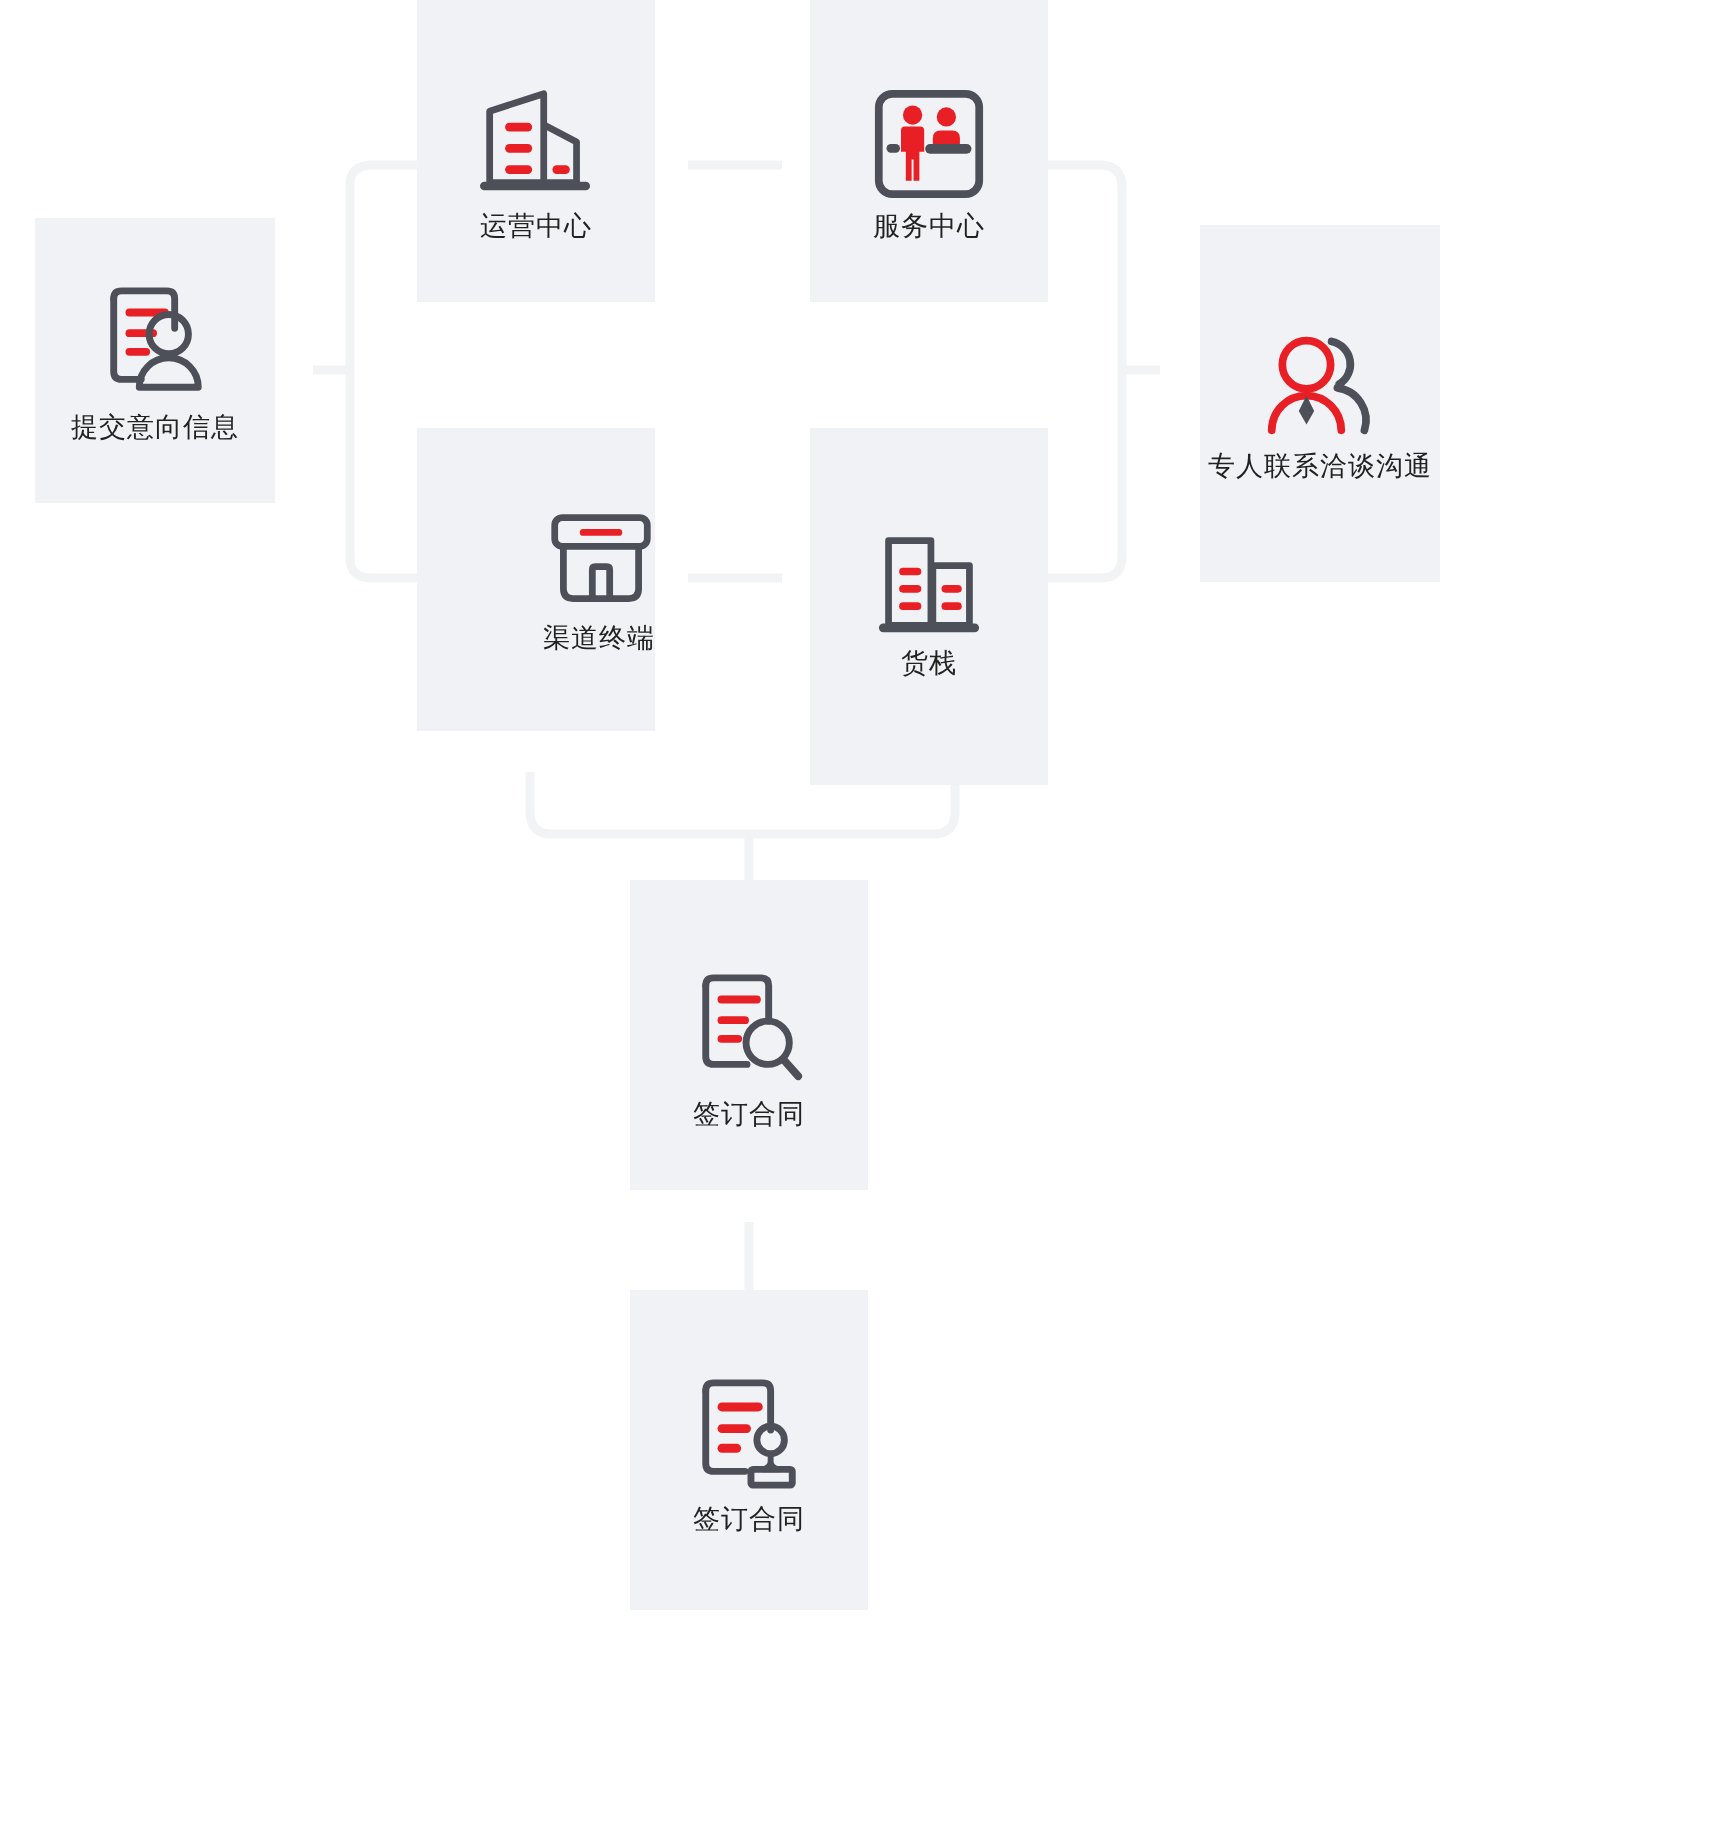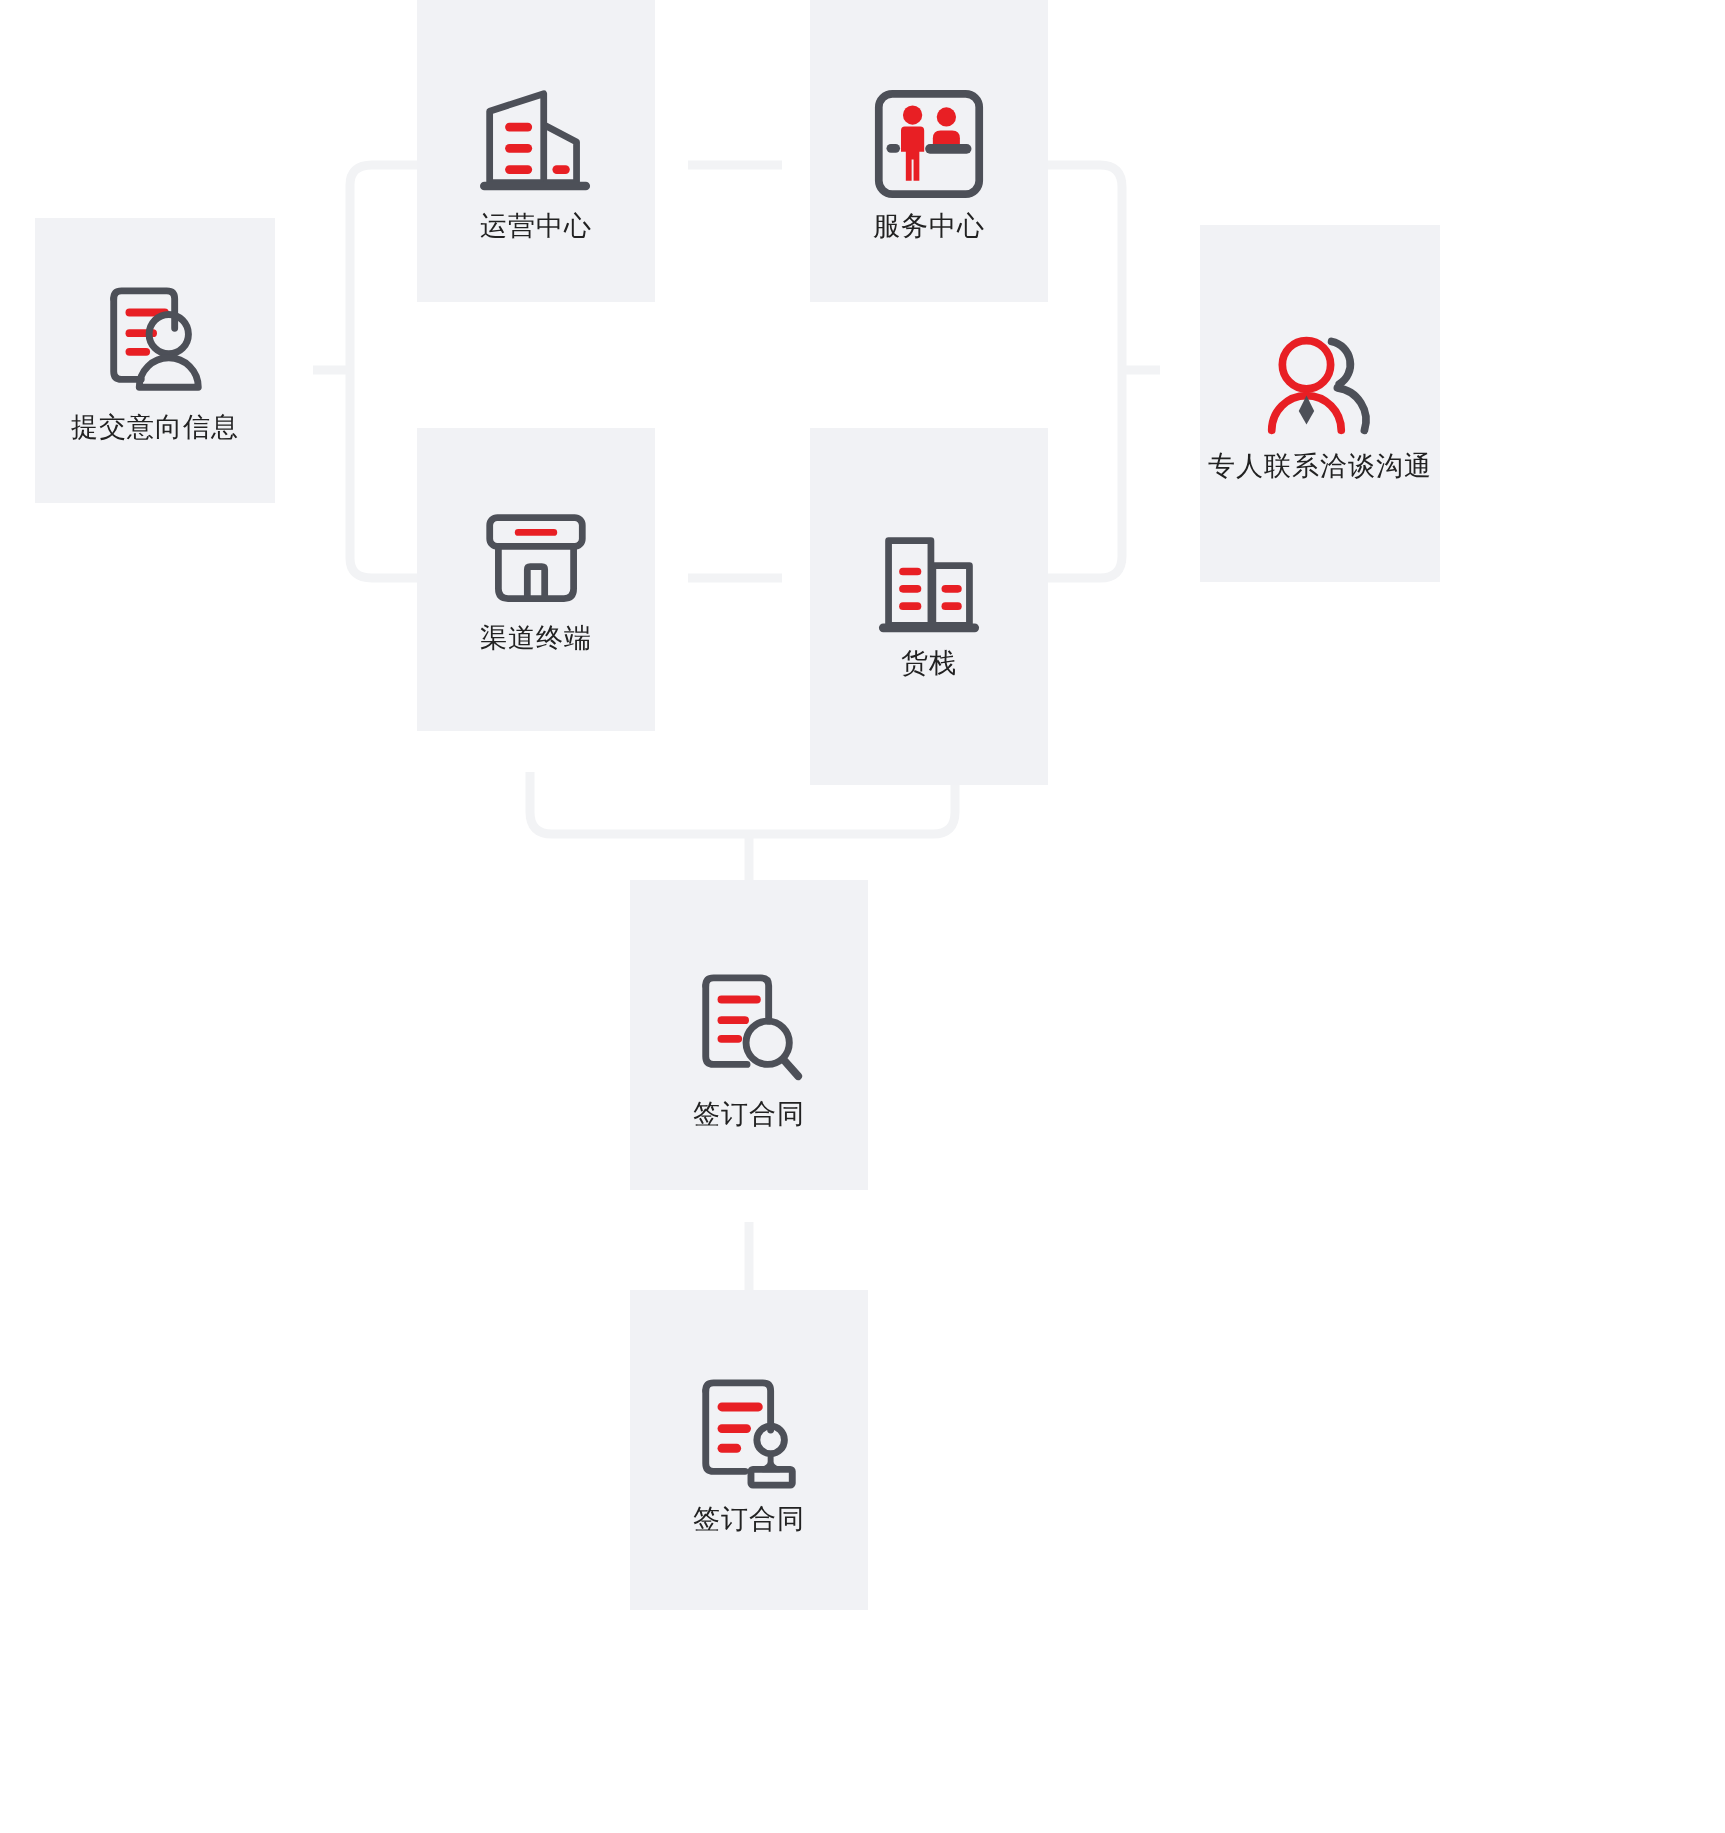--- a/index.html
+++ b/index.html
@@ -46,21 +46,21 @@
     color: #222222;
     letter-spacing: 1px;
     white-space: nowrap;
     text-align: center;
   }
 
   
   #card-submit       { left: 35px;   top: 218px;  width: 240px; height: 285px; }
   #card-ops          { left: 417px;  top: -2px;   width: 238px; height: 304px; }
   #card-service      { left: 810px;  top: -2px;   width: 238px; height: 304px; }
-  #card-channel      { left: 417px;  top: 428px;  width: 238px; height: 303px; }
+  #card-channel      { left: 417px;  top: 428px;  width: 238px; height: 303px; align-items: flex-end; }
   #card-warehouse    { left: 810px;  top: 428px;  width: 238px; height: 357px; }
   #card-contact      { left: 1200px; top: 225px;  width: 240px; height: 357px; }
   #card-review       { left: 630px;  top: 880px;  width: 238px; height: 310px; }
   #card-sign         { left: 630px;  top: 1290px; width: 238px; height: 320px; }
 
   
   #card-ops .card-icon, #card-service .card-icon { margin-top: 30px; }
   #card-submit .card-icon { margin-top: 6px; }
   #card-contact .card-icon { margin-top: 4px; }
   #card-review .card-icon { margin-top: 30px; }

